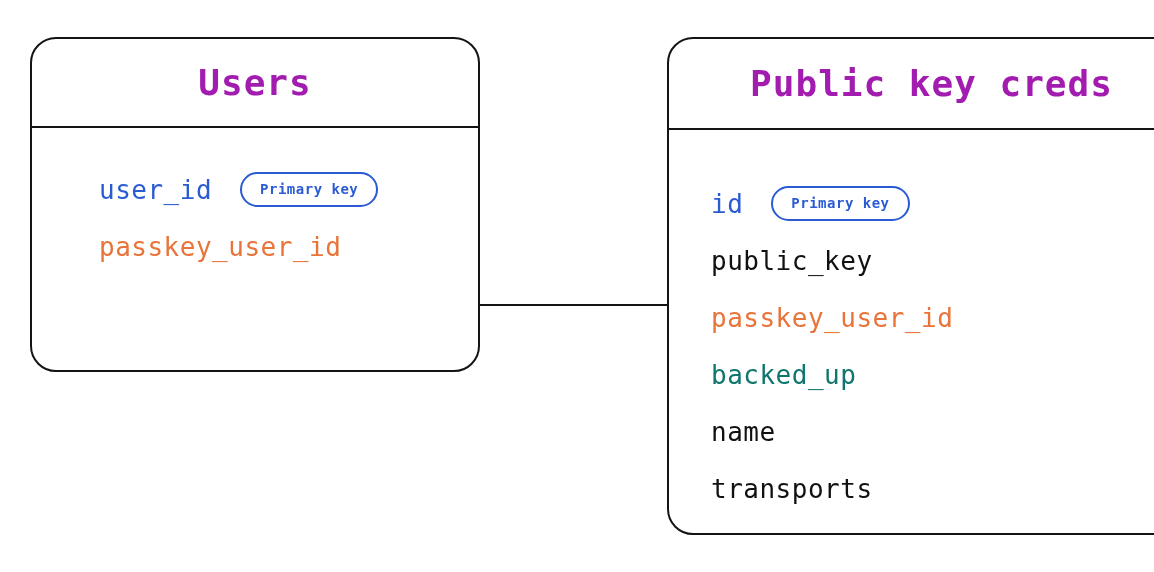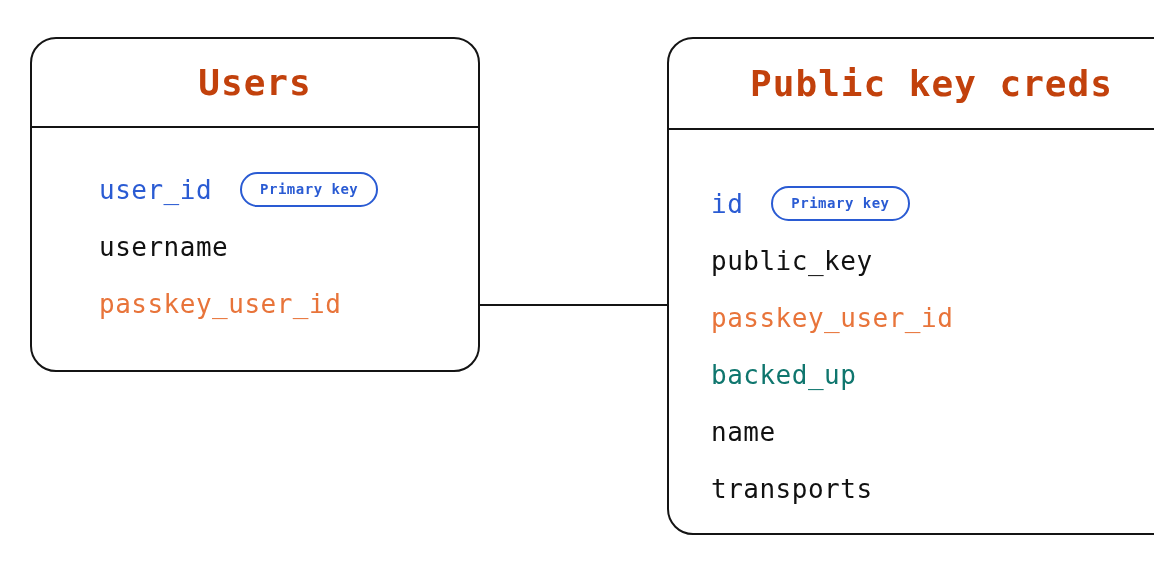--- a/index.html
+++ b/index.html
@@ -48,21 +48,21 @@
     flex: 0 0 auto;
   }
 
   .table-left .table-header { height: 89px; }
   .table-right .table-header { height: 91px; }
 
   .table-title {
     font-size: 36px;
     font-weight: bold;
     letter-spacing: 1px;
-    color: #c2410c;
+    color: #a21caf;
     white-space: nowrap;
   }
 
   .rows {
     flex: 1 1 auto;
   }
 
   .table-left .rows { padding-top: 33px; margin-left: 25px; }
   .table-right .rows { padding-top: 45px; text-align: right; }
 
@@ -115,24 +115,20 @@
   <section class="er-table table-left" id="table-0">
     <header class="table-header">
       <span class="table-title">Users</span>
     </header>
     <div class="rows">
   <div class="field-row">
     <span class="field-name" style="color: rgb(42, 91, 211);">user_id</span>
     <span class="badge">Primary key</span>
   </div>
 
-  <div class="field-row">
-    <span class="field-name" style="color: rgb(17, 17, 17);">username</span>
-
-  </div>
 
   <div class="field-row">
     <span class="field-name" style="color: rgb(232, 116, 58);">passkey_user_id</span>
 
   </div>
 </div>
   </section>
 
   <section class="er-table table-right" id="table-1">
     <header class="table-header">

